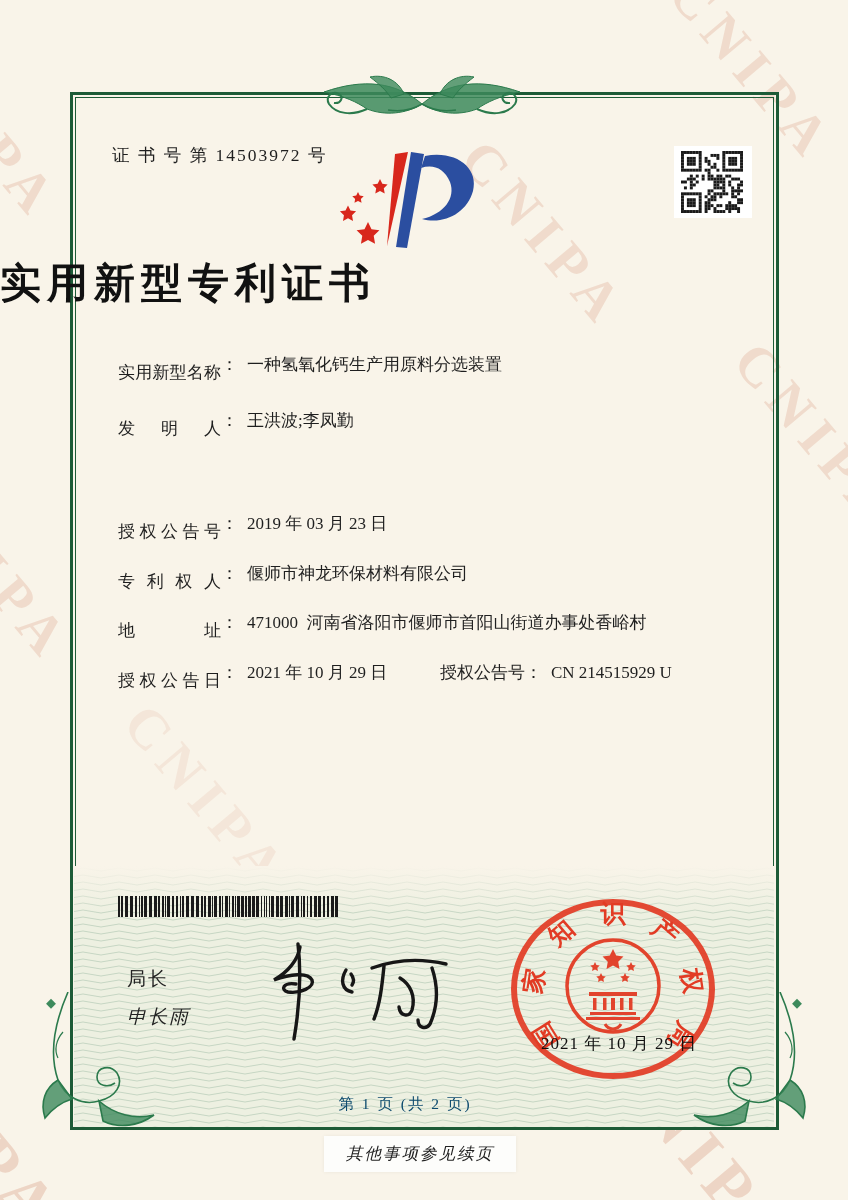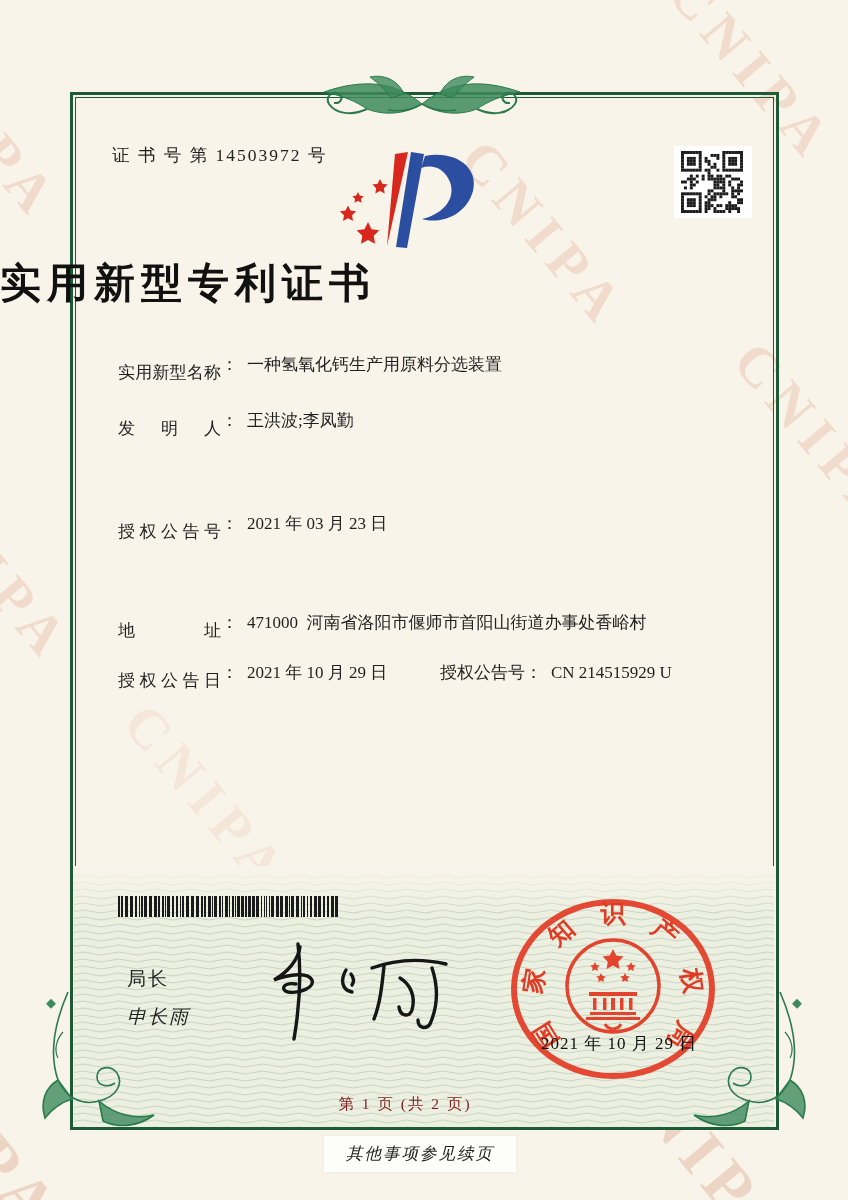--- a/index.html
+++ b/index.html
@@ -56,21 +56,21 @@
   .seal-ring{position:absolute;left:511px;top:899px;width:192px;height:168px;
              border:6px solid #e23b24;border-radius:50%;z-index:4;opacity:.92;}
   .seal-arc{position:absolute;left:613px;top:993px;width:0;height:0;z-index:4;}
   .seal-arc span{position:absolute;left:0;top:0;font-size:25px;font-weight:bold;
                  color:#e23b24;font-family:"Liberation Serif",serif;}
   .emblem{position:absolute;left:563px;top:936px;z-index:4;opacity:.95;}
   .seal-date{position:absolute;left:524px;top:1032px;width:190px;text-align:center;
              font-size:17px;color:#101010;letter-spacing:1px;z-index:6;}
 
   .page-info{position:absolute;left:0;top:1094px;width:810px;text-align:center;
-             font-size:15.5px;z-index:5;color:#7f1d1d;letter-spacing:2px;}
+             font-size:15.5px;z-index:5;color:#0c4a6e;letter-spacing:2px;}
 
   .cont-note{position:absolute;left:324px;top:1136px;background:#fdfdfb;
              padding:7px 22px;font-size:16.5px;font-style:italic;color:#222;
              letter-spacing:2px;z-index:5;box-shadow:0 0 4px rgba(0,0,0,0.06);}
 
   .logo{position:absolute;left:338px;top:144px;z-index:5;}
   .qr{position:absolute;left:674px;top:146px;width:78px;height:72px;background:#fff;
       padding:5px;z-index:5;box-sizing:border-box;}
   .qr svg{display:block;}
 </style>
@@ -375,21 +375,24 @@
 
   <div class="txt title">实用新型专利证书</div>
 
   <div class="frow r1">
     <span class="flabel">实用新型名称</span><span class="colon">：</span><span class="fval">一种氢氧化钙生产用原料分选装置</span>
   </div>
   <div class="frow r2">
     <span class="flabel">发明人</span><span class="colon">：</span><span class="fval">王洪波;李凤勤</span>
   </div>
   <div class="frow r4">
-    <span class="flabel">授权公告号</span><span class="colon">：</span><span class="fval">2021 年 03 月 23 日</span>
+    <span class="flabel">授权公告号</span><span class="colon">：</span><span class="fval">2019 年 03 月 23 日</span>
+  </div>
+  <div class="frow r5">
+    <span class="flabel">专利权人</span><span class="colon">：</span><span class="fval">偃师市神龙环保材料有限公司</span>
   </div>
   <div class="frow r6">
     <span class="flabel">地址</span><span class="colon">：</span><span class="fval">471000  河南省洛阳市偃师市首阳山街道办事处香峪村</span>
   </div>
   <div class="frow r7">
     <span class="flabel">授权公告日</span><span class="colon">：</span><span class="fval">2021 年 10 月 29 日</span>
     <span class="grant">
       <span class="flabel2">授权公告号</span><span class="colon">：</span><span class="fval">CN 214515929 U</span>
     </span>
   </div>

